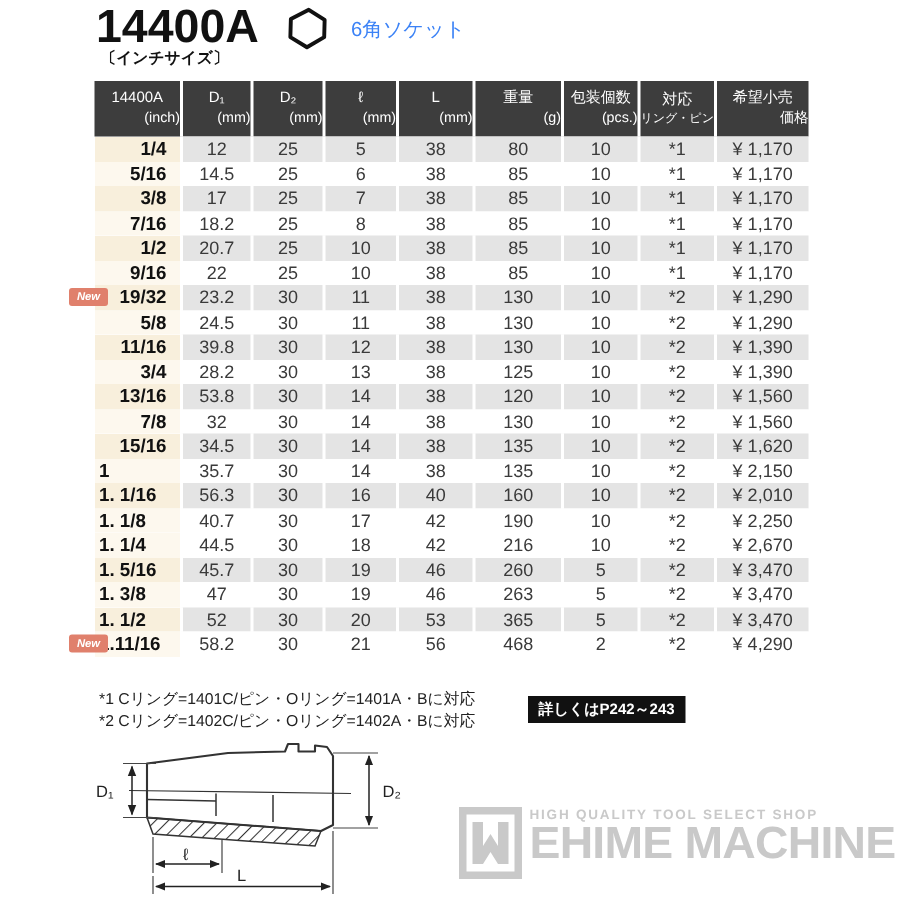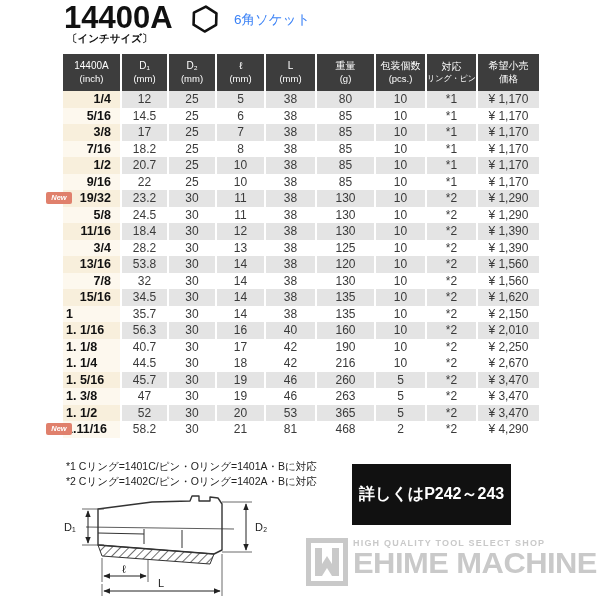--- a/index.html
+++ b/index.html
@@ -13,40 +13,40 @@
   .hex-icon{position:absolute;left:190px;top:4px;width:30px;height:30px;}
   .category{position:absolute;left:234px;top:11px;font-size:13.5px;color:#3b82f6;}
   
   .spec-table{position:absolute;left:63px;top:54px;border-collapse:collapse;table-layout:fixed;}
   .spec-table th,.spec-table td{border-right:2px solid #fff;padding:0;vertical-align:middle;}
   .spec-table th:last-child,.spec-table td:last-child{border-right:none;}
   .spec-table th{
     background:var(--header-bg,#3d3d3d);color:#fff;font-weight:400;
     height:37px;font-size:10px;line-height:1.25;text-align:center;white-space:nowrap;
   }
-  .spec-table th .l2{font-size:9.5px;}
+  .spec-table th .l2{font-size:9.5px;text-align:right;}
   .spec-table th.col-ring .l2{font-size:8px;}
   .spec-table td{height:16.5px;font-size:12px;text-align:center;color:#3a3a3a;background:#fff;white-space:nowrap;}
   .spec-table tr.striped td{background:var(--stripe,#e4e4e4);}
   .spec-table td.size{
     position:relative;background:var(--size-plain,#fdf8ee);
     font-weight:700;font-size:12.5px;color:#111;text-align:right;padding-right:9px;
   }
   .spec-table tr.striped td.size{background:var(--size-stripe,#f8efdc);}
   .spec-table td.size.left{text-align:left;padding-left:3px;padding-right:0;}
   .new-badge{
     position:absolute;left:-17px;top:2px;width:26px;height:12px;
     background:var(--new-badge,#e0806c);color:#fff;font-size:7.5px;font-style:italic;font-weight:700;
     border-radius:2px;line-height:12px;text-align:center;
   }
   
   .footnotes{position:absolute;left:66px;top:459px;font-size:10.5px;color:#222;line-height:15px;white-space:nowrap;}
   .more-info{
     position:absolute;left:352px;top:464px;background:var(--badge-bg,#111);color:#fff;
-    font-size:16px;font-weight:700;padding:20px 7px;white-space:nowrap;
+    font-size:10px;font-weight:700;padding:2px 7px;white-space:nowrap;
   }
   
   .diagram{position:absolute;left:52px;top:488px;}
   .diagram text{font-size:11px;fill:#222;font-family:"Liberation Sans","DejaVu Sans",sans-serif;}
   
   .watermark{position:absolute;left:278px;top:538px;display:flex;align-items:flex-start;color:var(--logo,#c9c9c9);margin-left:28px;}
   .wm-mark{flex:0 0 auto;margin-right:5px;}
   .wm-tagline{font-size:9px;font-weight:700;letter-spacing:1.2px;white-space:nowrap;}
   .wm-name{font-size:30px;font-weight:800;letter-spacing:-0.5px;line-height:1.0;white-space:nowrap;transform:scaleX(1.03);transform-origin:left;}
 </style>
@@ -198,21 +198,21 @@
           <td>30</td>
           <td>11</td>
           <td>38</td>
           <td>130</td>
           <td>10</td>
           <td>*2</td>
           <td>¥ 1,290</td>
         </tr>
         <tr class="striped">
           <td class="size">11/16</td>
-          <td>18.4</td>
+          <td>39.8</td>
           <td>30</td>
           <td>12</td>
           <td>38</td>
           <td>130</td>
           <td>10</td>
           <td>*2</td>
           <td>¥ 1,390</td>
         </tr>
         <tr>
           <td class="size">3/4</td>
@@ -333,21 +333,21 @@
           <td>365</td>
           <td>5</td>
           <td>*2</td>
           <td>¥ 3,470</td>
         </tr>
         <tr>
           <td class="size left">1.11/16<span class="new-badge">New</span></td>
           <td>58.2</td>
           <td>30</td>
           <td>21</td>
-          <td>81</td>
+          <td>56</td>
           <td>468</td>
           <td>2</td>
           <td>*2</td>
           <td>¥ 4,290</td>
         </tr>
       </tbody>
   </table>
 
   <div class="footnotes">
     <div>*1 Cリング=1401C/ピン・Oリング=1401A・Bに対応</div>

